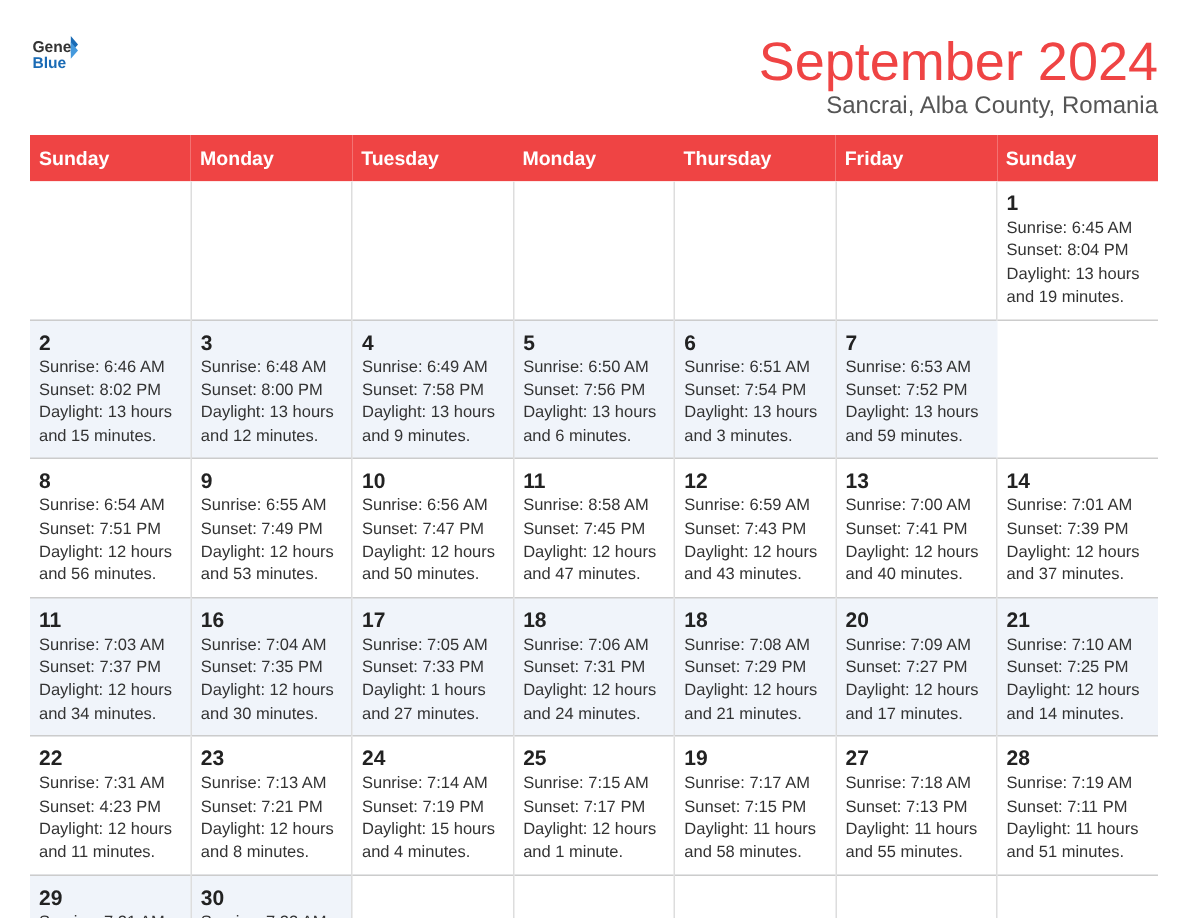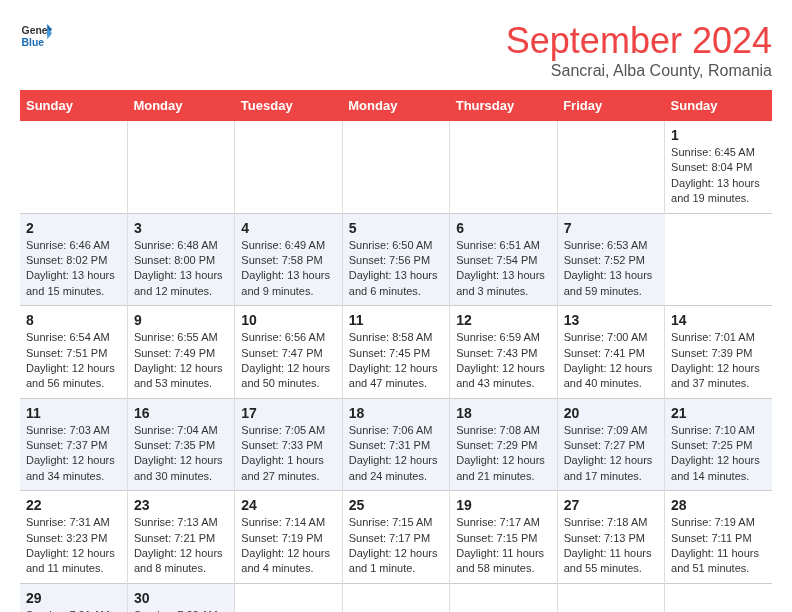--- a/index.html
+++ b/index.html
@@ -298,38 +298,38 @@
           <span>Sunset: 7:25 PM</span><br>
           <span>Daylight: 12 hours and 14 minutes.</span>
         </div>
       </td>
       </tr>
       <tr>
         <td>
         <span class="day-num">22</span>
         <div class="day-info">
           <span>Sunrise: 7:31 AM</span><br>
-          <span>Sunset: 3:23 PM</span><br>
+          <span>Sunset: 4:23 PM</span><br>
           <span>Daylight: 12 hours and 11 minutes.</span>
         </div>
       </td>
         <td>
         <span class="day-num">23</span>
         <div class="day-info">
           <span>Sunrise: 7:13 AM</span><br>
           <span>Sunset: 7:21 PM</span><br>
           <span>Daylight: 12 hours and 8 minutes.</span>
         </div>
       </td>
         <td>
         <span class="day-num">24</span>
         <div class="day-info">
           <span>Sunrise: 7:14 AM</span><br>
           <span>Sunset: 7:19 PM</span><br>
-          <span>Daylight: 12 hours and 4 minutes.</span>
+          <span>Daylight: 15 hours and 4 minutes.</span>
         </div>
       </td>
         <td>
         <span class="day-num">25</span>
         <div class="day-info">
           <span>Sunrise: 7:15 AM</span><br>
           <span>Sunset: 7:17 PM</span><br>
           <span>Daylight: 12 hours and 1 minute.</span>
         </div>
       </td>

